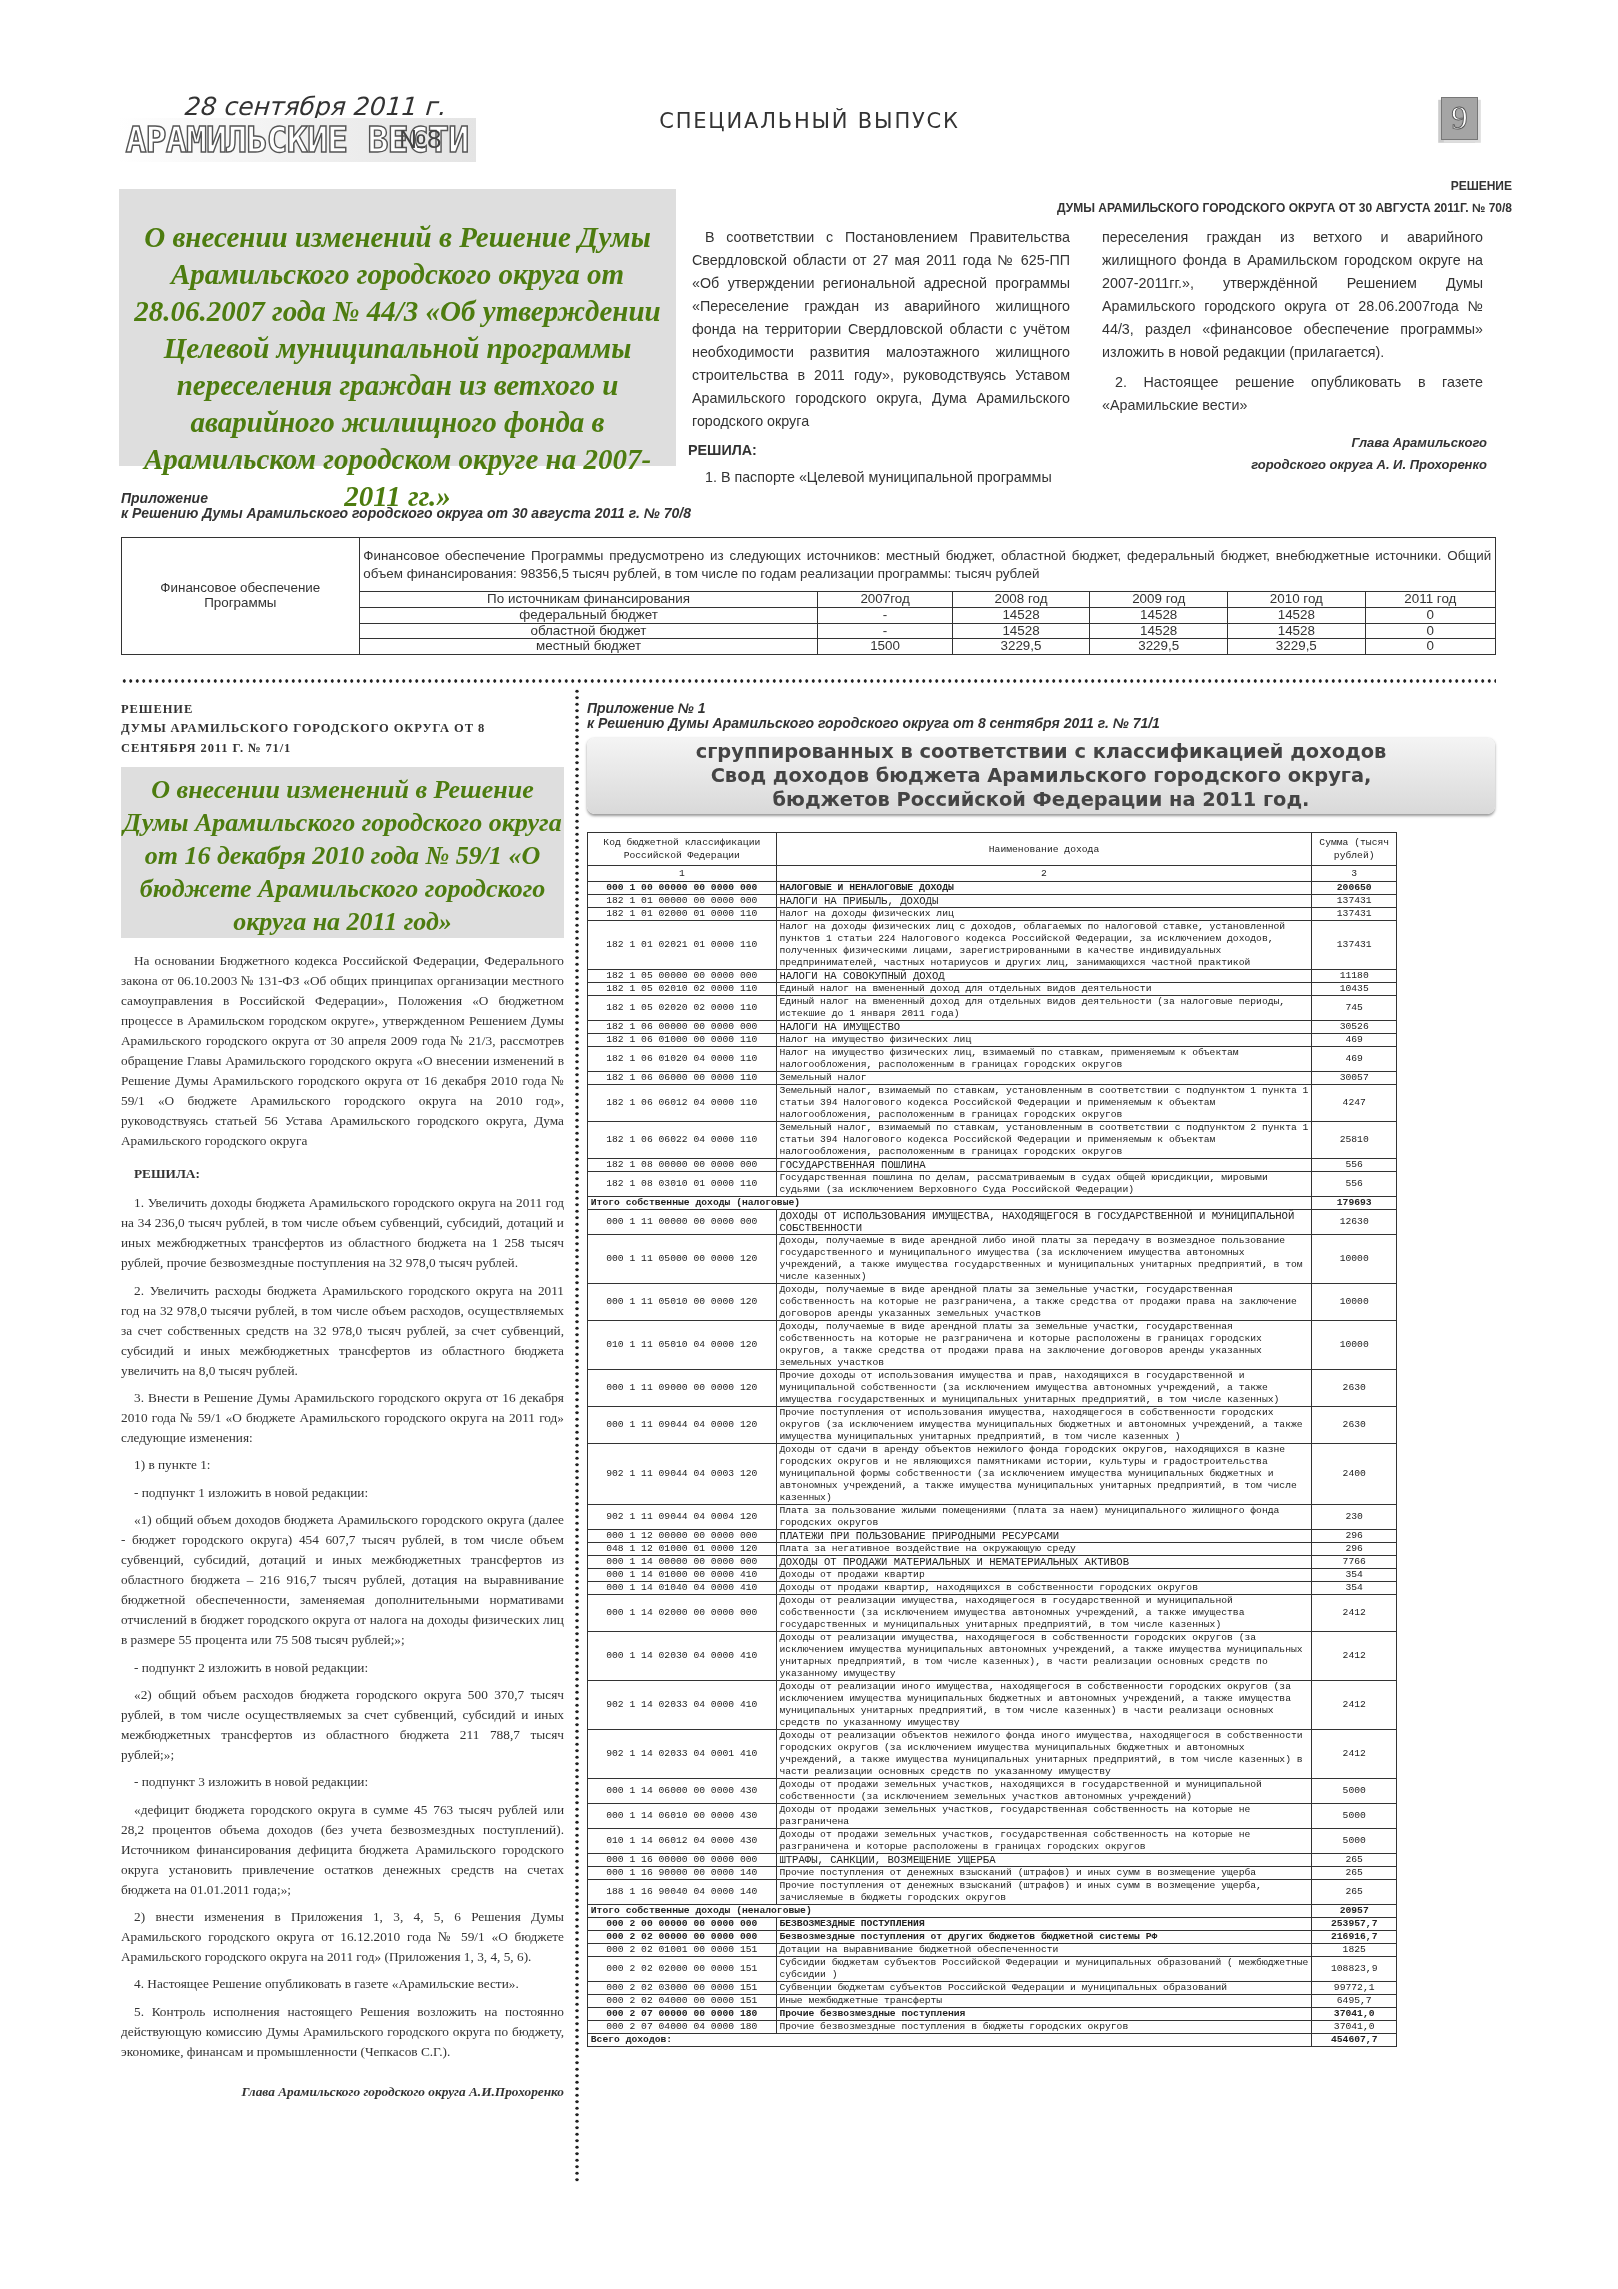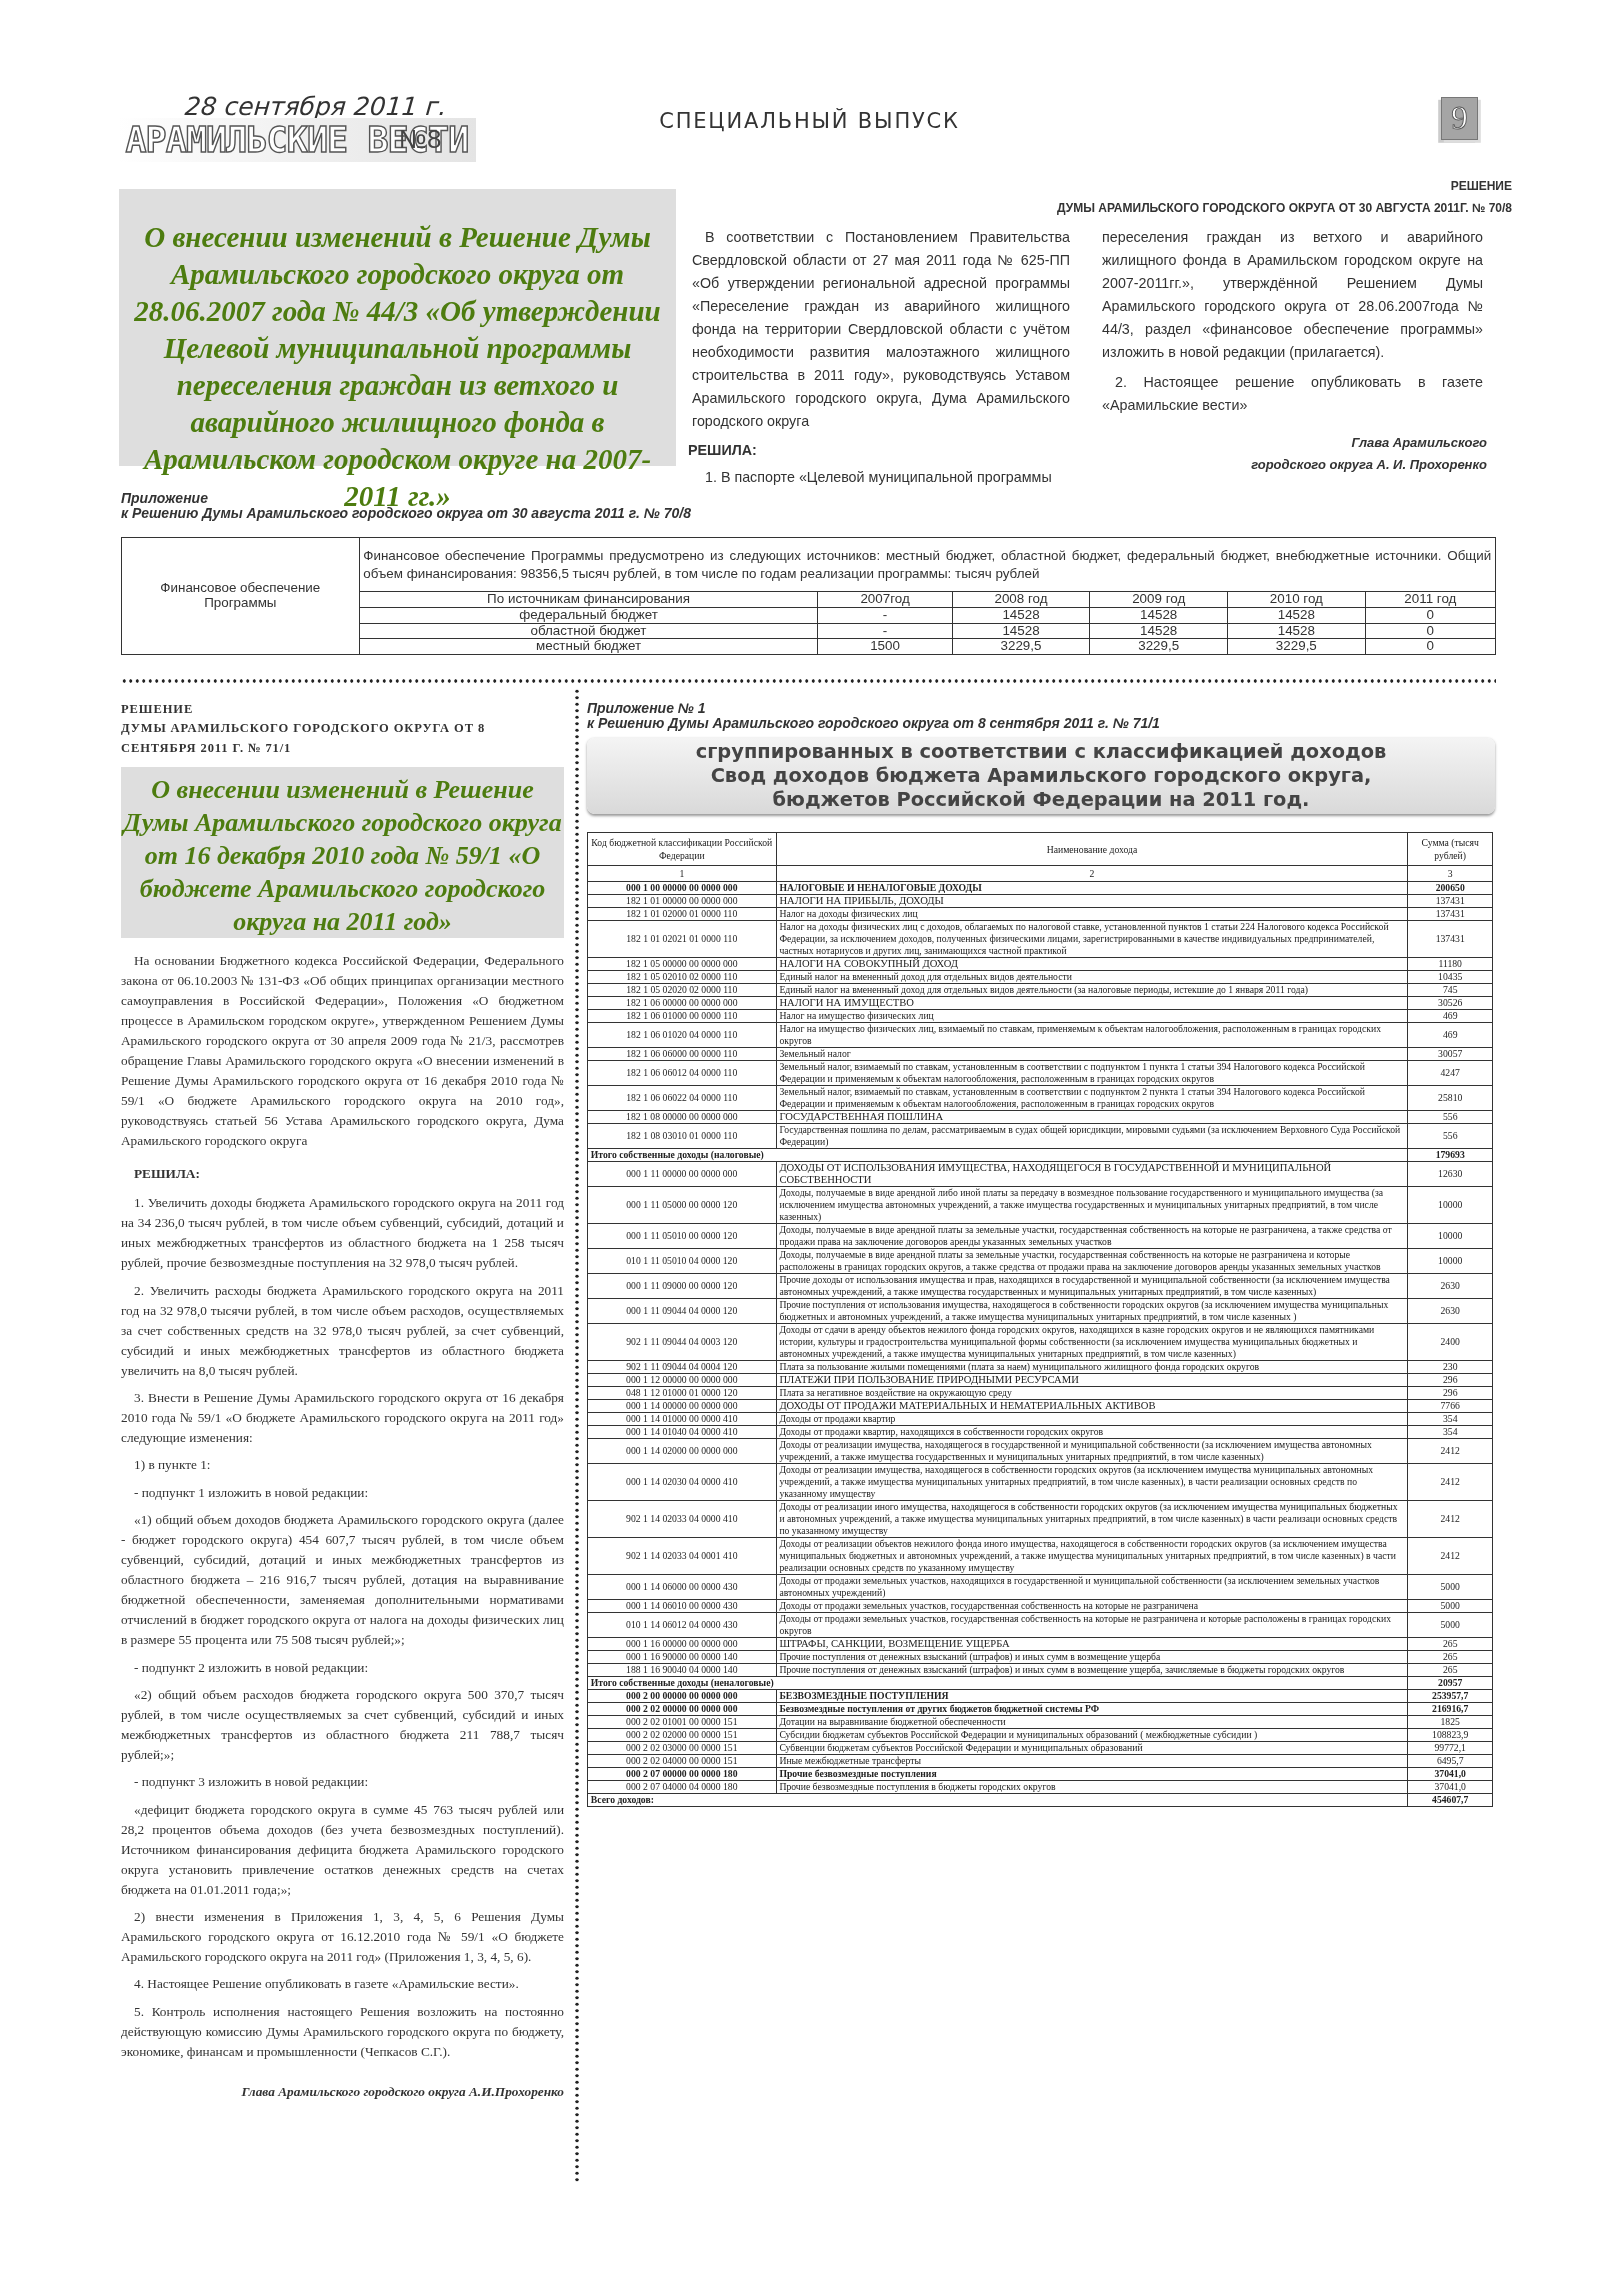--- a/index.html
+++ b/index.html
@@ -31,21 +31,21 @@
   
   .resh2{left:121px;top:700px;width:443px;font-weight:bold;font-size:12.5px;line-height:19.4px;letter-spacing:0.9px;color:#333;}
   .t2{left:121px;top:767px;width:443px;height:171px;font-size:26px;line-height:33px;padding-top:5.5px;box-sizing:border-box;}
   .lc{left:121px;top:951px;width:443px;font-size:13.3px;line-height:20px;text-align:justify;color:#333;}
   .lc p{margin:0 0 7.4px 0;text-indent:13px;}
   .lc .reshila{font-weight:bold;text-indent:0;margin:13px 0 9.2px 13px;}
   .lc .sign2{text-align:right;font-style:italic;font-weight:bold;margin-top:20px;}
   
   .app2{left:587px;top:701px;font-style:italic;font-weight:bold;font-size:14px;line-height:14.8px;font-family:"Liberation Sans",sans-serif;color:#333;}
   .rev-title{left:587px;top:738px;width:908px;height:76px;background:linear-gradient(#f4f4f4,#d9d9d9);border-radius:7.4px;box-shadow:0 1.8px 2.8px #999;text-align:center;font-family:"DejaVu Sans",sans-serif;font-weight:bold;font-size:19.4px;line-height:24px;color:#444;padding-top:1.8px;box-sizing:border-box;}
-  .rev{left:587px;top:832px;width:906px;font-family:Liberation Serif, serif;font-size:9.7px;color:#222;}
+  .rev{left:587px;top:832px;width:810px;font-family:Liberation Mono, monospace;font-size:9.7px;color:#222;}
   .rev td{border:0.9px solid #333;padding:0 2.8px;line-height:12px;vertical-align:middle;}
   .rev td.code{width:182px;text-align:center;white-space:nowrap;}
   .rev td.sum{width:78px;text-align:center;}
   .rev th{border:0.9px solid #333;font-weight:normal;font-size:9.7px;line-height:13px;}
   .rev tr.b td{font-weight:bold;}
   .rev tr.cap td.name{font-size:10.6px;}
 </style>
 </head>
 <body>
 

